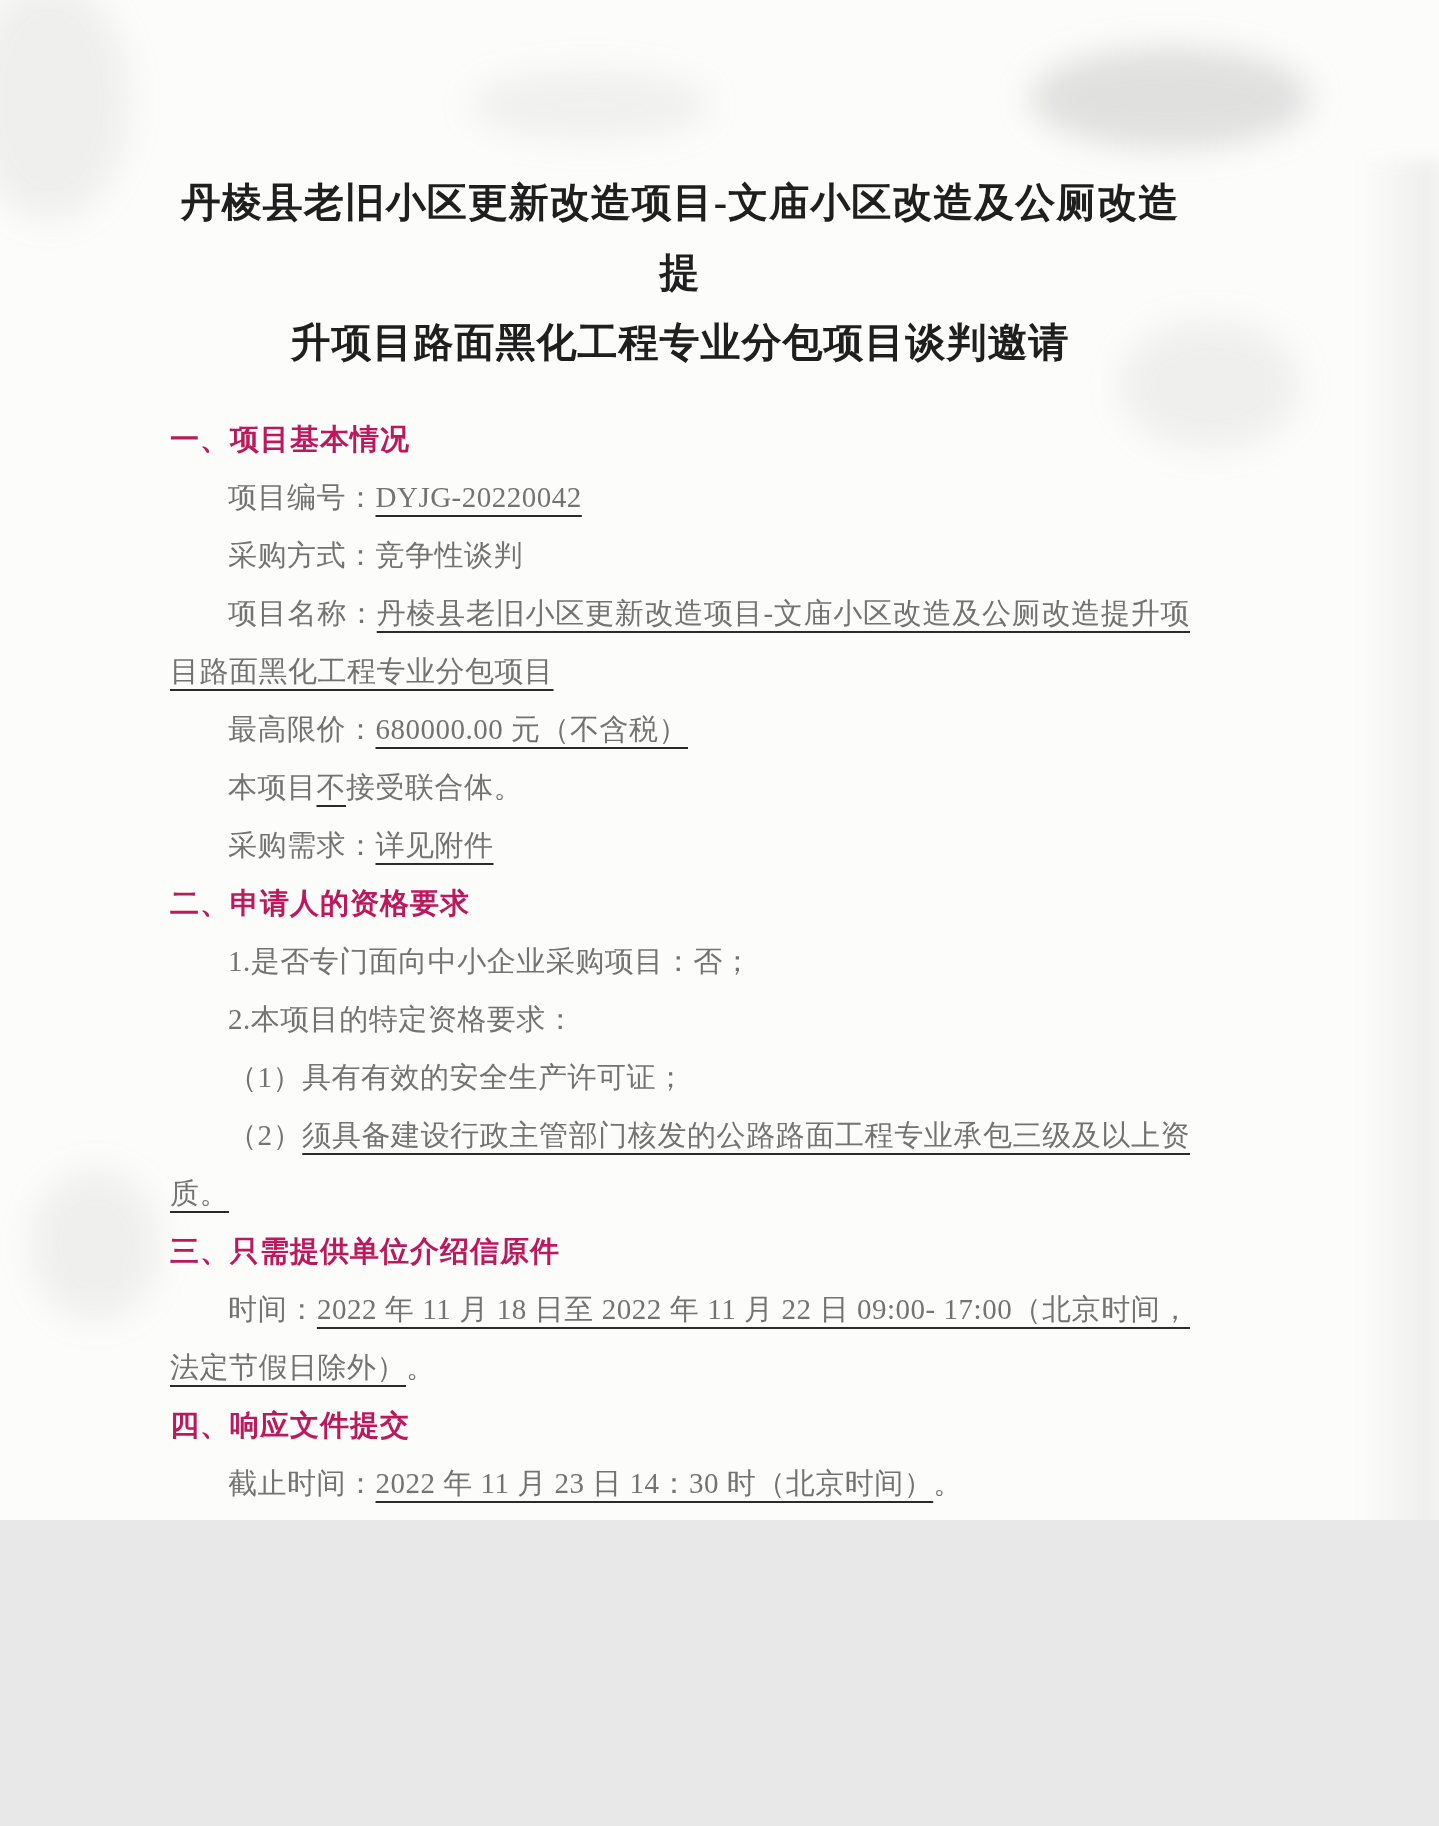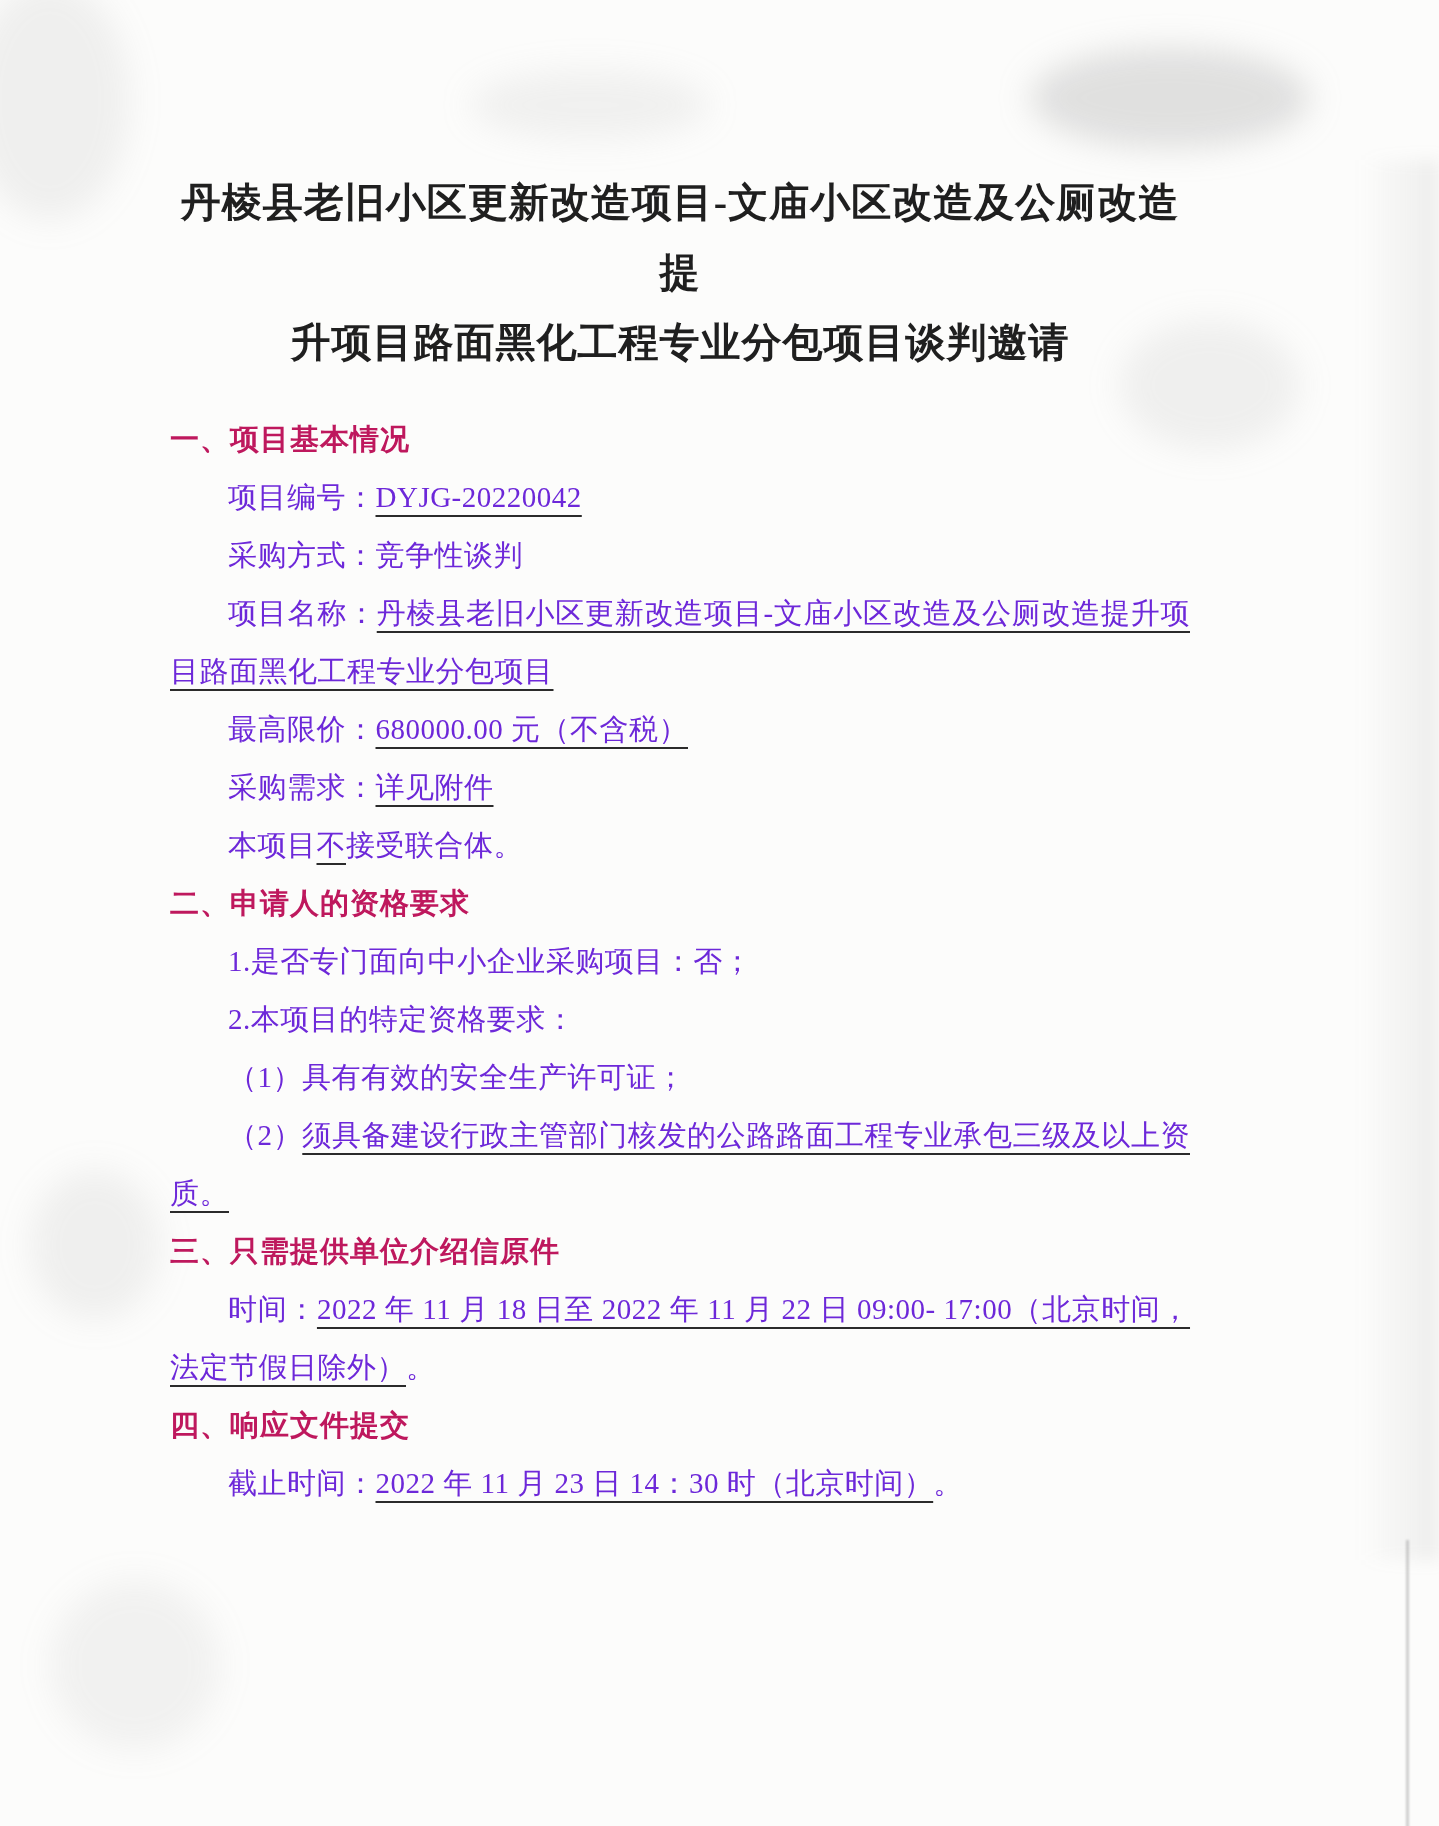--- a/index.html
+++ b/index.html
@@ -1,19 +1,19 @@
 <!DOCTYPE html>
 <html lang="zh"><head>
 <meta charset="utf-8">
 <style>
   html,body{margin:0;padding:0;background:#e8e8e8;}
   .page{
     position:relative;
     width:1439px;
-    height:1826px;
+    height:1520px;
     margin:0 auto;
     background:#fcfcfb;
     overflow:hidden;
     color:#262626;
     font-family:"Liberation Serif","DejaVu Serif",serif;
   }
   
   .smudge{position:absolute;pointer-events:none;filter:blur(16px);border-radius:50%;}
   .sm1{left:1030px;top:48px;width:280px;height:100px;background:rgba(150,150,150,.28);}
   .sm2{left:470px;top:70px;width:240px;height:70px;background:rgba(170,170,170,.14);}
@@ -52,21 +52,21 @@
     color:#be185d;
     letter-spacing:1px;
   }
   .doc-para{
     margin:0;
     font-size:29px;
     line-height:58px;
     text-indent:2em;
     text-align:justify;
     letter-spacing:.5px;
-    color:#6d28d9;
+    color:#737373;
   }
   .u{
     text-decoration:underline;
     text-decoration-color:#2b2b2b;
     text-decoration-thickness:2px;
     text-underline-offset:8px;
   }
 </style>
 </head>
 <body>
@@ -86,22 +86,22 @@
     <div class="doc-title">
       <div>丹棱县老旧小区更新改造项目-文庙小区改造及公厕改造提</div>
       <div>升项目路面黑化工程专业分包项目谈判邀请</div>
     </div>
     <div class="doc-body" id="doc-body">
         <h2 class="doc-heading"><span>一、项目基本情况</span></h2>
         <p class="doc-para"><span>项目编号：</span><span class="u">DYJG-20220042</span></p>
         <p class="doc-para"><span>采购方式：竞争性谈判</span></p>
         <p class="doc-para"><span>项目名称：</span><span class="u">丹棱县老旧小区更新改造项目-文庙小区改造及公厕改造提升项目路面黑化工程专业分包项目</span></p>
         <p class="doc-para"><span>最高限价：</span><span class="u">680000.00 元（不含税）</span></p>
+        <p class="doc-para"><span>本项目</span><span class="u">不</span><span>接受联合体。</span></p>
         <p class="doc-para"><span>采购需求：</span><span class="u">详见附件</span></p>
-        <p class="doc-para"><span>本项目</span><span class="u">不</span><span>接受联合体。</span></p>
         <h2 class="doc-heading"><span>二、申请人的资格要求</span></h2>
         <p class="doc-para"><span>1.是否专门面向中小企业采购项目：否；</span></p>
         <p class="doc-para"><span>2.本项目的特定资格要求：</span></p>
         <p class="doc-para"><span>（1）具有有效的安全生产许可证；</span></p>
         <p class="doc-para"><span>（2）</span><span class="u">须具备建设行政主管部门核发的公路路面工程专业承包三级及以上资质。</span></p>
         <h2 class="doc-heading"><span>三、只需提供单位介绍信原件</span></h2>
         <p class="doc-para"><span>时间：</span><span class="u">2022 年 11 月 18 日至 2022 年 11 月 22 日 09:00- 17:00（北京时间，法定节假日除外）</span><span>。</span></p>
         <h2 class="doc-heading"><span>四、响应文件提交</span></h2>
         <p class="doc-para"><span>截止时间：</span><span class="u">2022 年 11 月 23 日 14：30 时（北京时间）</span><span>。</span></p>
       </div>

